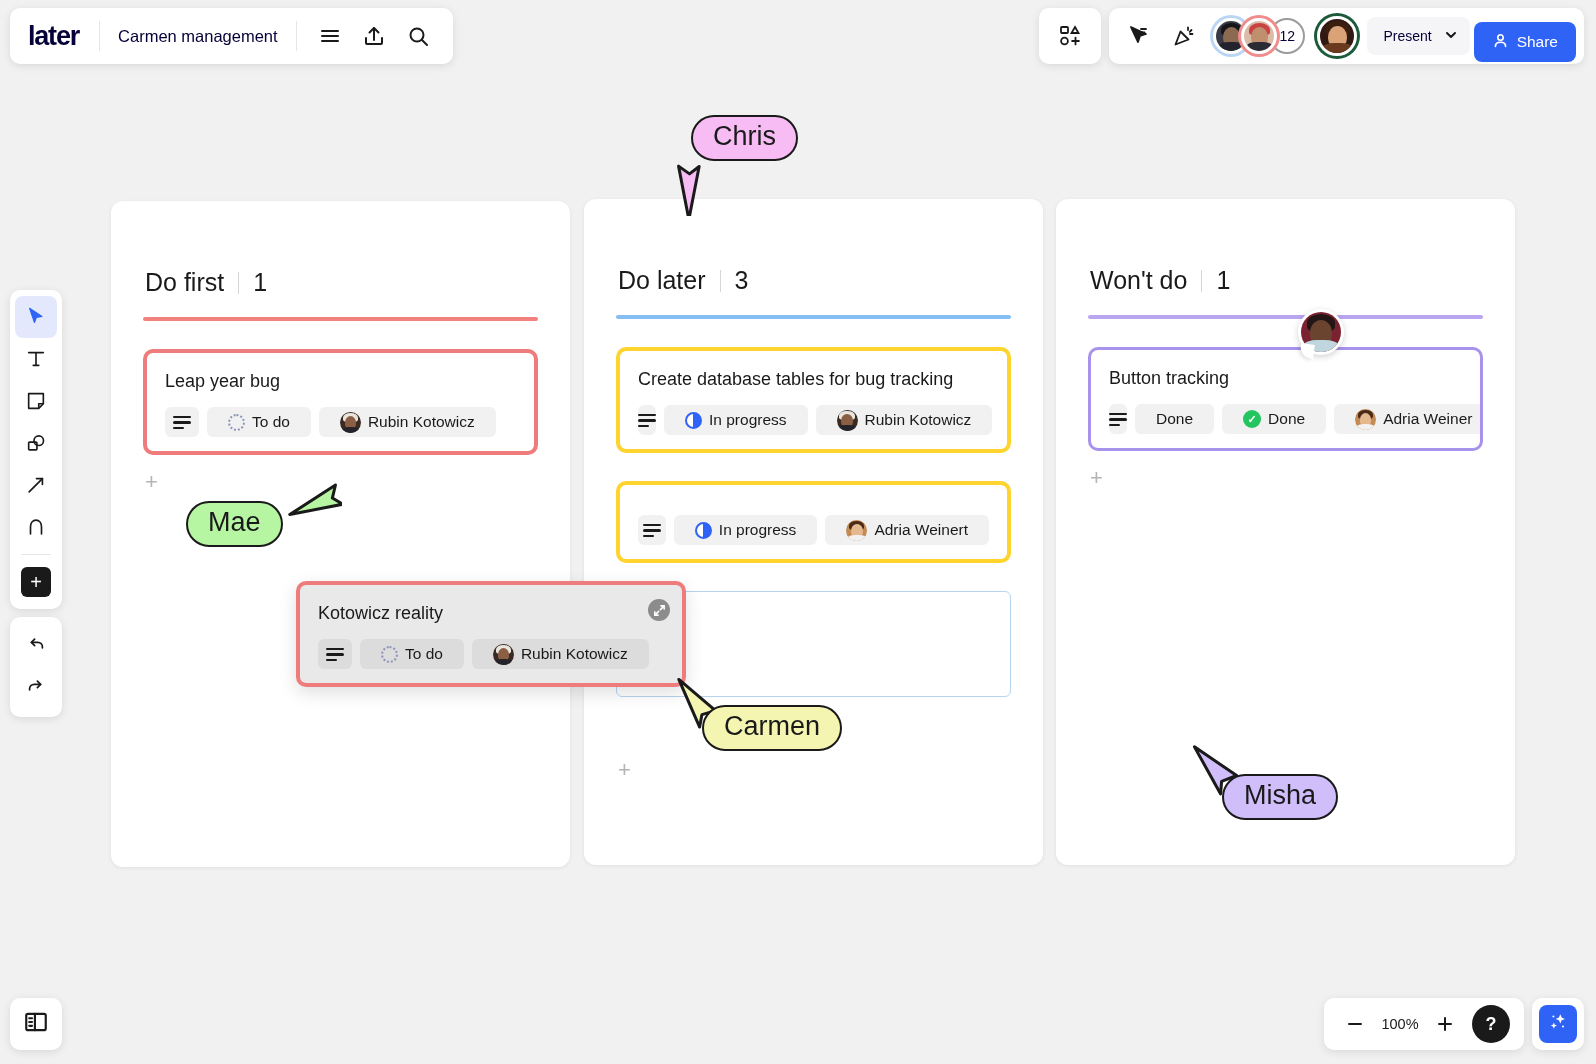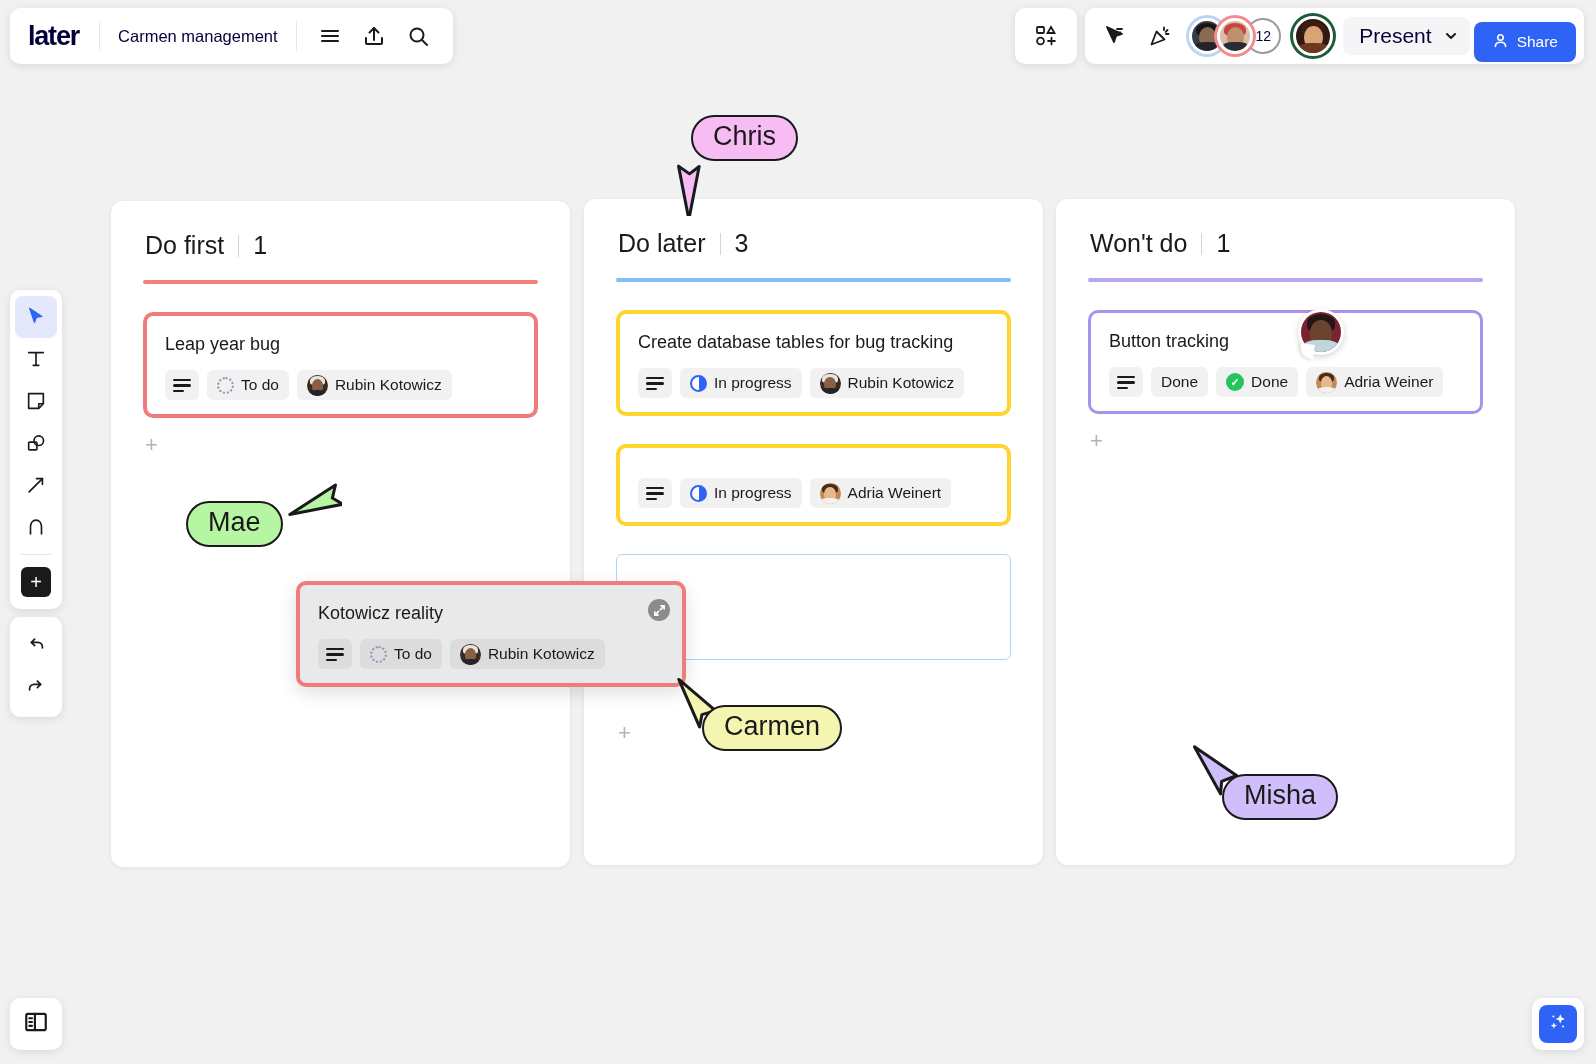--- a/index.html
+++ b/index.html
@@ -53,21 +53,21 @@
   .av:first-child { margin-left: 0; }
   .av-count {
     width: 36px; height: 36px; border-radius: 50%;
     border: 2px solid #9B9B9B; background: #fff; margin-left: -8px;
     display: flex; align-items: center; justify-content: center;
     font-size: 14px; color: #050038; font-weight: 500;
   }
   .present-btn {
     height: 38px; display: flex; align-items: center; gap: 12px;
     background: #F5F5F7; border-radius: 8px; padding: 0 12px 0 16px;
-    font-size: 21px; color: #050038; cursor: pointer; margin-left: 6px;
+    font-size: 14px; color: #050038; cursor: pointer; margin-left: 6px;
   }
   .share-btn {
     height: 40px; background: #2F63F6; color: #fff; border-radius: 8px;
     display: flex; align-items: center; gap: 8px; padding: 0 18px;
     font-size: 15.5px; font-weight: 500; cursor: pointer; margin-top: 12px;
   }
 
   
   .lt-wrap { position: absolute; left: 10px; top: 290px; display: flex; flex-direction: column; gap: 8px; }
   .lt-panel {
@@ -87,36 +87,36 @@
     display: flex; align-items: center; justify-content: center;
     color: #fff; font-size: 20px; line-height: 1; font-weight: 300;
   }
 
   
   .col {
     position: absolute; background: #fff; border-radius: 12px;
     box-shadow: 0 1px 4px rgba(0,0,0,.07);
   }
   .col-head { display: flex; align-items: baseline; padding: 30px 0 0 34px; }
-  .col-title { font-size: 25px; color: #1A1A1A; }
+  .col-title { font-size: 25px; color: #1A1A1A; margin-top: 37px; }
   .col-sep { width: 1px; height: 22px; background: #D6D6D6; margin: 0 14px; position: relative; top: 3px; }
   .col-count { font-size: 25px; color: #1A1A1A; }
   .col-rule { height: 4px; border-radius: 2px; margin: 20px 32px 0 32px; }
 
   
   .card {
     margin: 28px 32px 0 32px; background: #fff;
     border-radius: 10px; padding: 16px 18px 14px 18px;
   }
   .card-title { font-size: 18px; color: #1A1A1A; line-height: 1.35; }
   .chips { display: flex; align-items: center; gap: 8px; margin-top: 14px; flex-wrap: nowrap; }
   .chip {
     height: 30px; background: #F1F1F1; border-radius: 6px;
     display: flex; align-items: center; gap: 7px;
-    padding: 0 10px; font-size: 15.5px; color: #1A1A1A; white-space: nowrap;
+    padding: 0 21px; font-size: 15.5px; color: #1A1A1A; white-space: nowrap;
   }
   .chip.icon-only { width: 34px; padding: 0; justify-content: center; }
   .chip-av { width: 21px; height: 21px; border-radius: 50%; overflow: hidden; flex: none; position: relative; }
 
   .desc-lines { display: flex; flex-direction: column; gap: 3px; align-items: flex-start; }
   .desc-lines i { display: block; height: 2.5px; background: #1A1A1A; border-radius: 2px; }
 
   .dot-circle { width: 17px; height: 17px; border-radius: 50%; border: 2.5px dotted #8A93B8; flex: none; }
   .half-circle {
     width: 17px; height: 17px; border-radius: 50%;
@@ -603,20 +603,35 @@
         <rect x="3" y="4.5" width="18" height="15" rx="1.6"></rect>
         <line x1="11" y1="4.5" x2="11" y2="19.5"></line>
         <line x1="5.8" y1="8.5" x2="8.3" y2="8.5"></line>
         <line x1="5.8" y1="12" x2="8.3" y2="12"></line>
         <line x1="5.8" y1="15.5" x2="8.3" y2="15.5"></line>
       </svg>
     </span>
   </div>
 
   <div class="br-wrap">
+    <div class="zoom-panel">
+      <div class="zc">
+        <svg width="20" height="20" viewBox="0 0 20 20" stroke="#1A1A1A" stroke-width="2" stroke-linecap="round">
+            <line x1="4" y1="10" x2="16" y2="10"></line>
+          </svg>
+      </div>
+      <div class="zoom-val">100%</div>
+      <div class="zc">
+        <svg width="20" height="20" viewBox="0 0 20 20" stroke="#1A1A1A" stroke-width="2" stroke-linecap="round">
+            <line x1="4" y1="10" x2="16" y2="10"></line>
+            <line x1="10" y1="4" x2="10" y2="16"></line>
+          </svg>
+      </div>
+      <div class="help-btn">?</div>
+    </div>
     <div class="ai-panel">
       <div class="ai-btn">
         <span>
           <svg width="22" height="22" viewBox="0 0 24 24" fill="#fff">
             <path d="M14.5 3.5l1.5 3.6 3.6 1.5-3.6 1.5-1.5 3.6-1.5-3.6L9.4 8.6l3.6-1.5z"></path>
             <path d="M7.5 12.5l1 2.4 2.4 1-2.4 1-1 2.4-1-2.4-2.4-1 2.4-1z"></path>
             <circle cx="7" cy="6" r="1.1"></circle>
             <circle cx="17.5" cy="17" r="1.1"></circle>
           </svg>
         </span>

